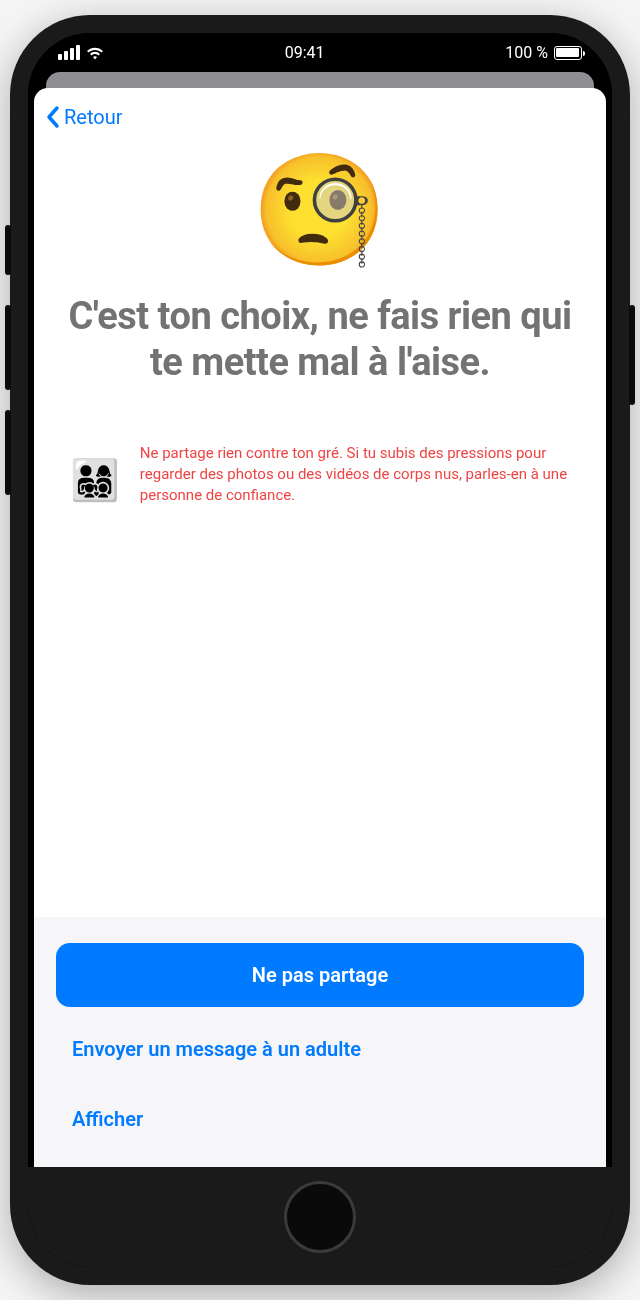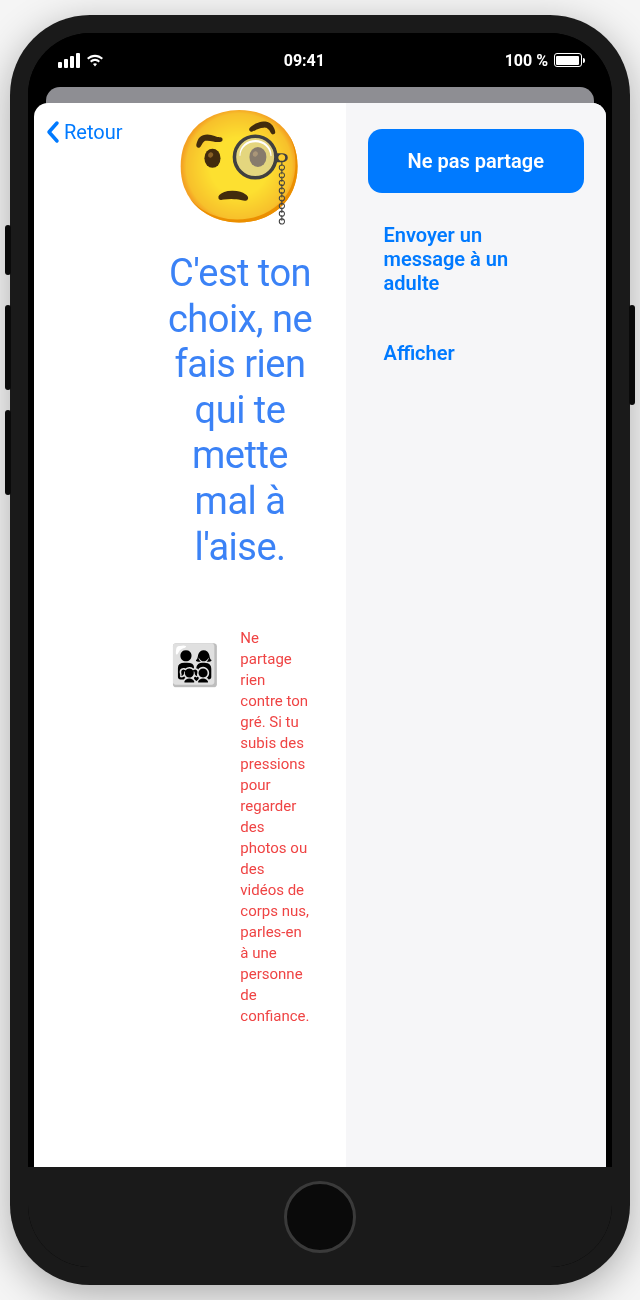--- a/index.html
+++ b/index.html
@@ -38,28 +38,28 @@
       width: 100%;
       height: 100%;
       background: #000;
       border-radius: 62px;
       overflow: hidden;
       position: relative;
       display: flex;
       flex-direction: column;
     }
     .status-bar {
-      height: 54px;
+      height: 39px;
       display: flex;
       align-items: center;
       justify-content: space-between;
       padding: 0 30px;
       color: #fff;
       font-size: 16px;
-      font-weight: 700;
+      font-weight: 400;
       background: #000;
     }
     .status-left {
       display: flex;
       align-items: center;
       gap: 6px;
     }
     .status-right {
       display: flex;
       align-items: center;
@@ -126,21 +126,21 @@
     }
     .sheet {
       position: absolute;
       top: 16px;
       left: 6px;
       right: 6px;
       bottom: 0;
       background: #fff;
       border-radius: 14px 14px 0 0;
       display: flex;
-      flex-direction: row;
+      flex-direction: column;
       overflow: hidden;
     }
     .nav-bar {
       height: 58px;
       display: flex;
       align-items: center;
       padding: 0 12px;
     }
     .back-button {
       display: flex;
@@ -161,23 +161,23 @@
       align-items: center;
       padding: 0 30px;
     }
     .hero-emoji {
       font-size: 110px;
       margin-top: 10px;
       line-height: 1;
     }
     .title {
       font-size: 38px;
-      font-weight: 400;
+      font-weight: 700;
       text-align: center;
-      color: #3b82f6;
+      color: #737373;
       margin-top: 28px;
       line-height: 1.2;
       letter-spacing: -0.5px;
     }
     .info-row {
       display: flex;
       align-items: flex-start;
       gap: 20px;
       margin-top: 58px;
       padding: 0 6px;

